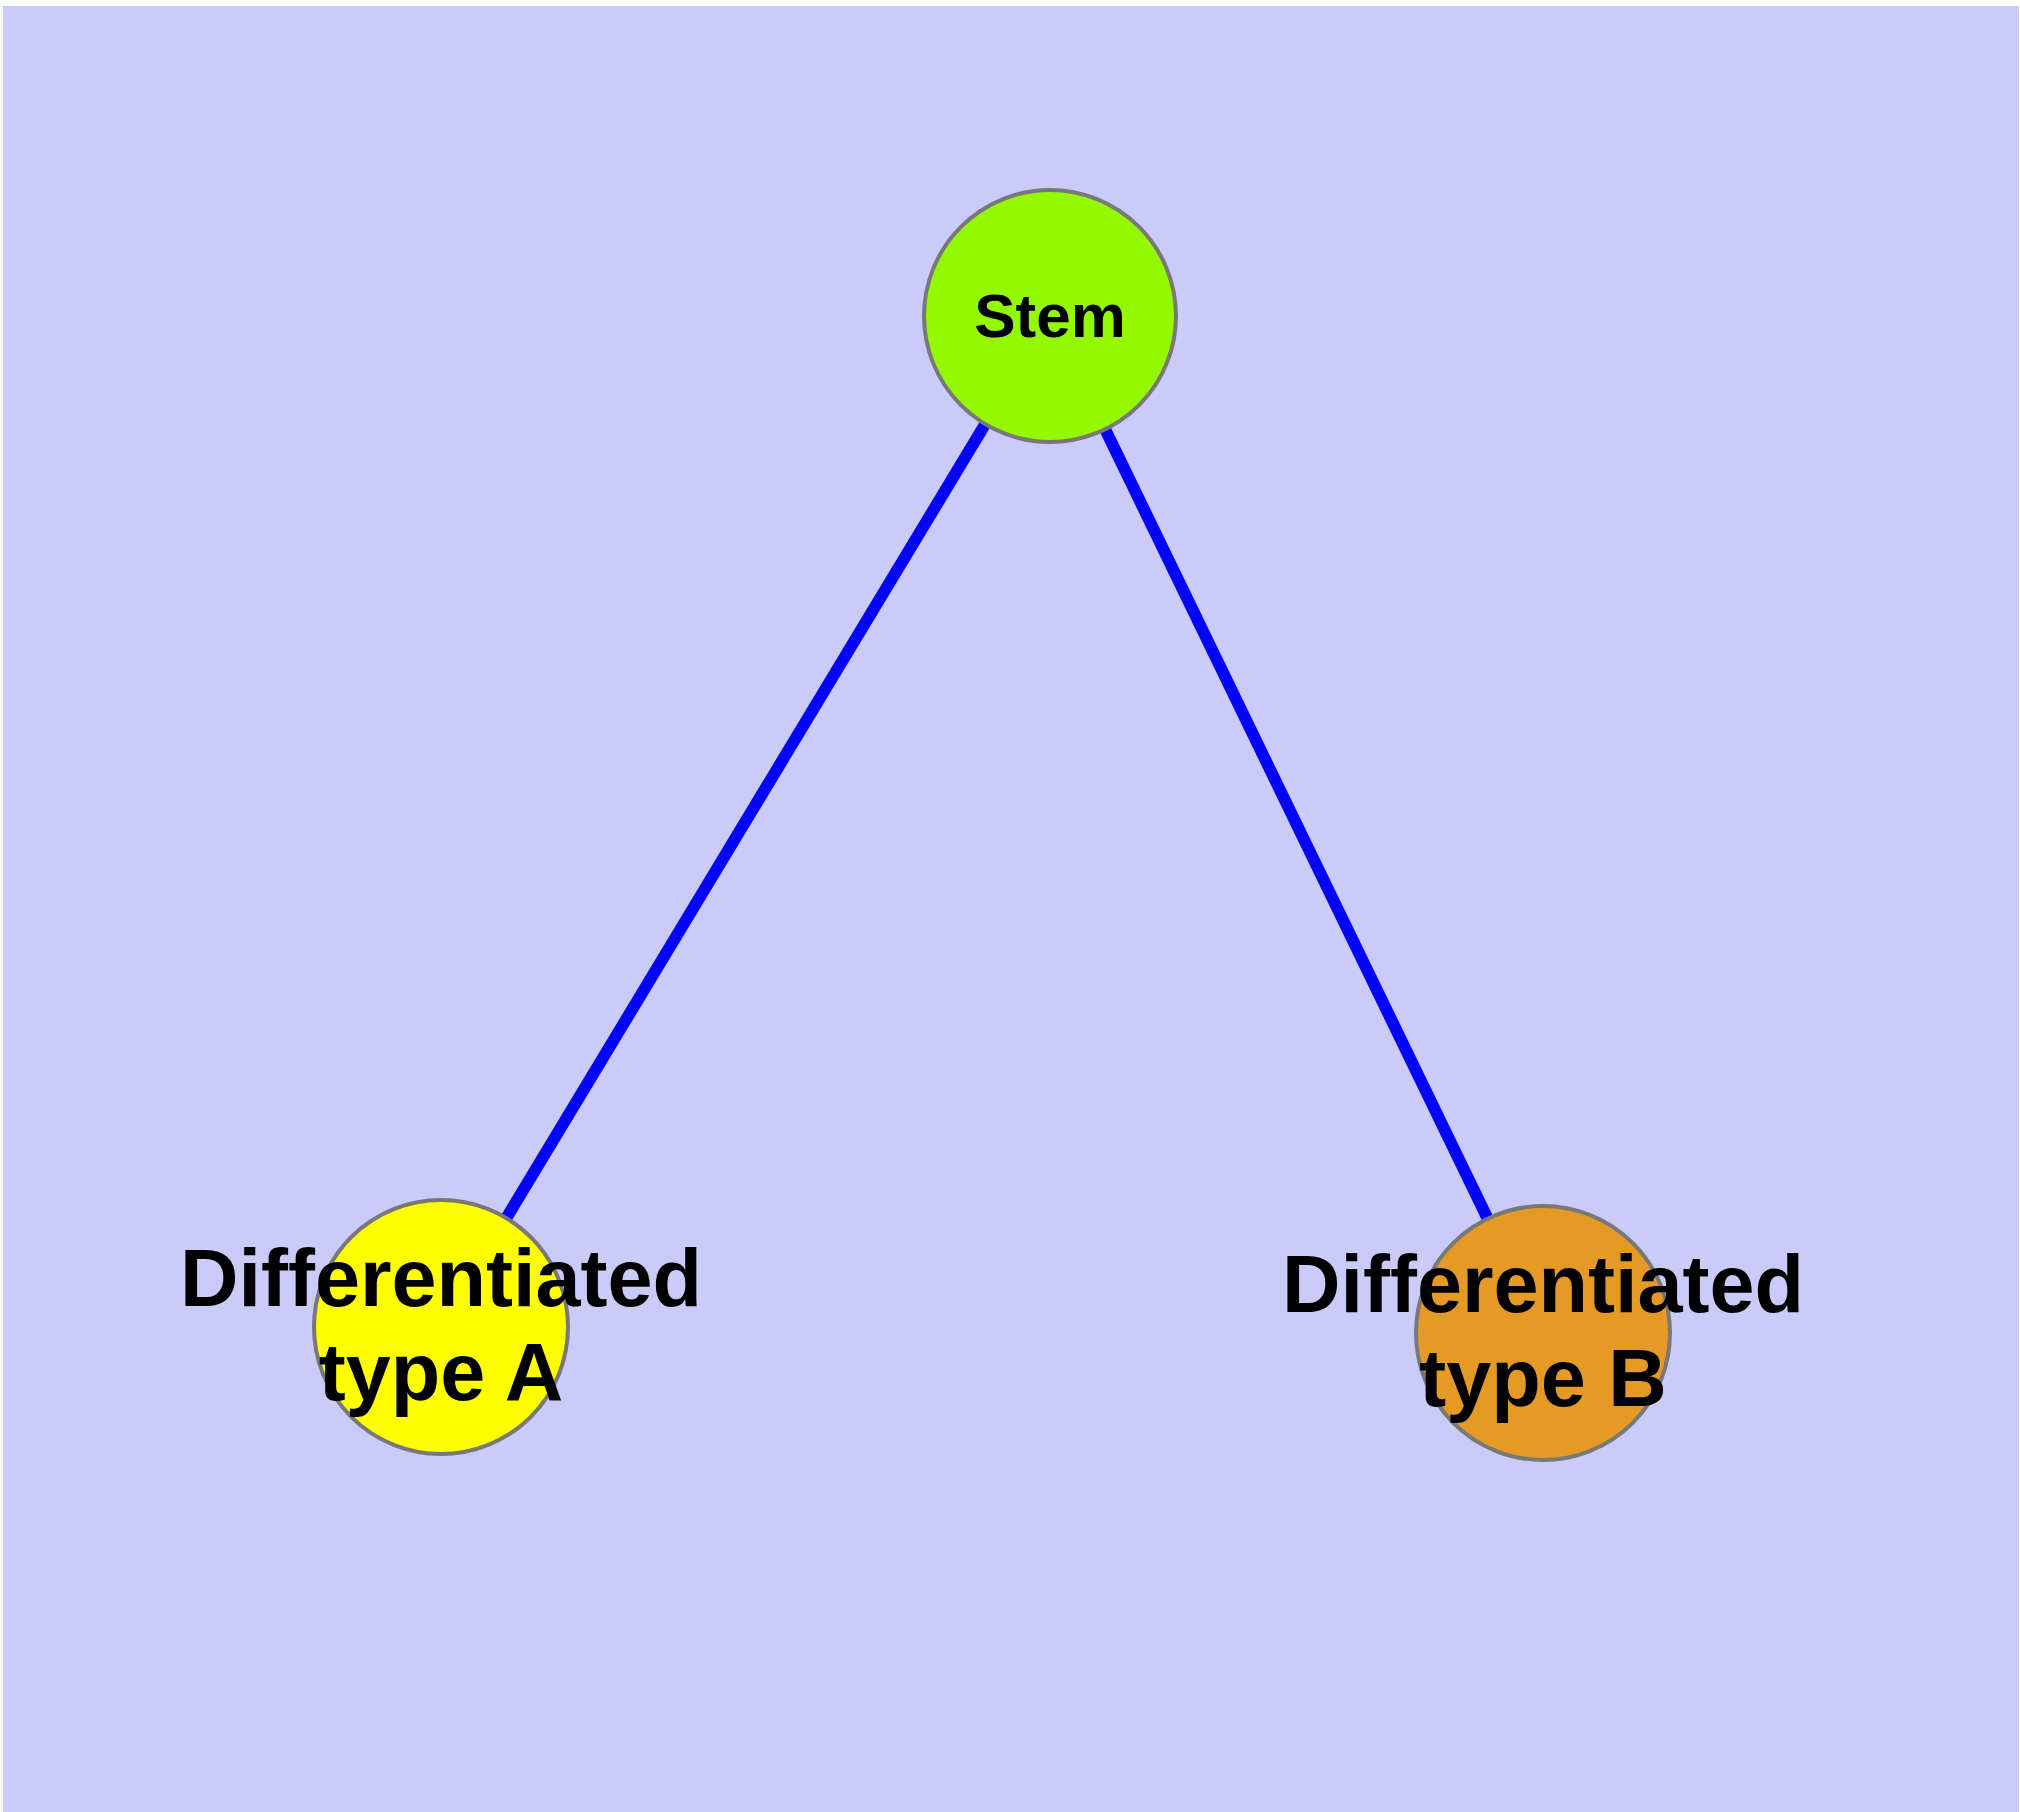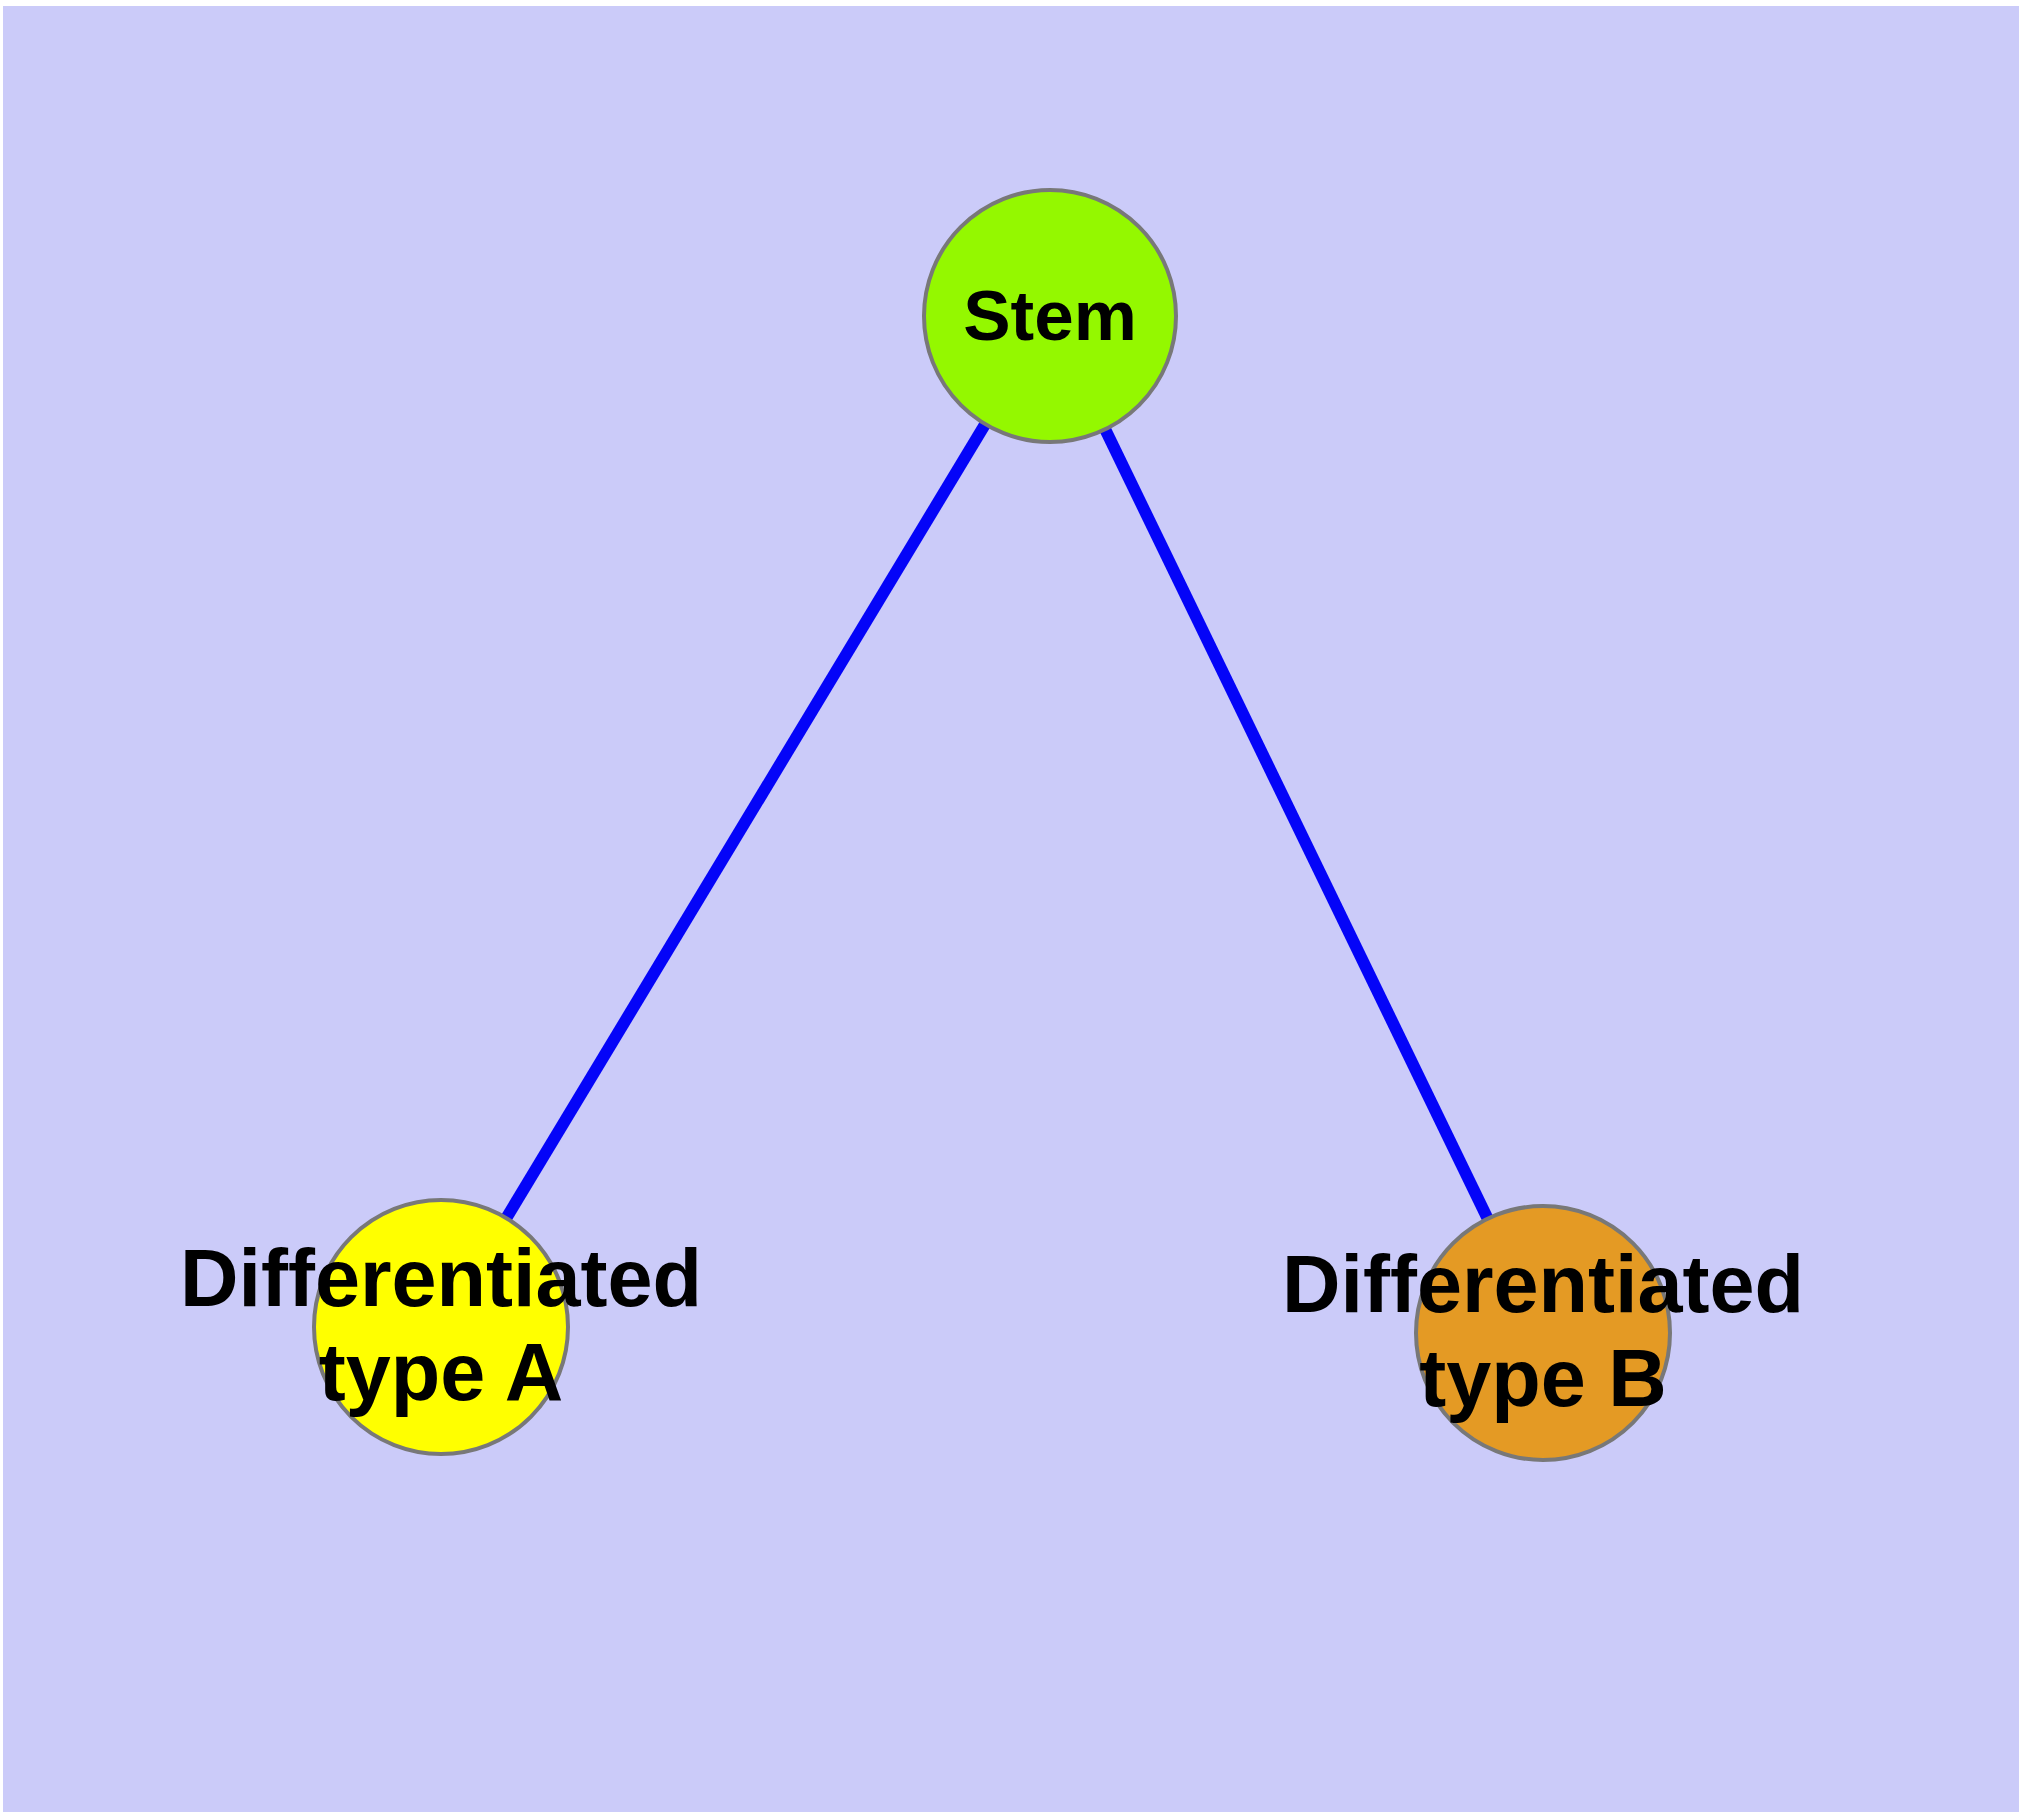--- a/index.html
+++ b/index.html
@@ -59,21 +59,21 @@
 <body style="background: rgb(255, 255, 255);">
 
 <div id="graph-canvas">
   <div id="plot-background" style="background: rgb(203, 203, 249);"></div>
   <svg id="edges-layer" xmlns="http://www.w3.org/2000/svg" viewBox="0 0 2384 2138" width="2021" height="1812">
       <line x1="1239" y1="373" x2="520" y2="1565" stroke="#0404F8" stroke-width="14"></line>
       <line x1="1239" y1="373" x2="1820" y2="1572" stroke="#0404F8" stroke-width="14"></line>
     </svg>
   <div id="nodes-layer">
       <div class="node-circle" style="left: 922px; top: 188px; width: 256px; height: 256px; background: rgb(148, 248, 0); border-color: rgb(120, 120, 120); border-width: 4.2px;"></div>
-      <div class="node-label" style="left: 1050px; top: 316px; font-size: 71px; color: rgb(0, 0, 0);">Stem</div>
+      <div class="node-label" style="left: 1050px; top: 316px; font-size: 62px; color: rgb(0, 0, 0);">Stem</div>
       <div class="node-circle" style="left: 312px; top: 1198px; width: 258px; height: 258px; background: rgb(255, 255, 0); border-color: rgb(120, 120, 120); border-width: 4.2px;"></div>
       <div class="node-label" style="left: 441px; top: 1326px; font-size: 81px; color: rgb(0, 0, 0);">Differentiated
 type A</div>
       <div class="node-circle" style="left: 1414px; top: 1204px; width: 258px; height: 258px; background: rgb(228, 154, 36); border-color: rgb(120, 120, 120); border-width: 4.2px;"></div>
       <div class="node-label" style="left: 1543px; top: 1332px; font-size: 81px; color: rgb(0, 0, 0);">Differentiated
 type B</div>
     </div>
 </div>
 
 

